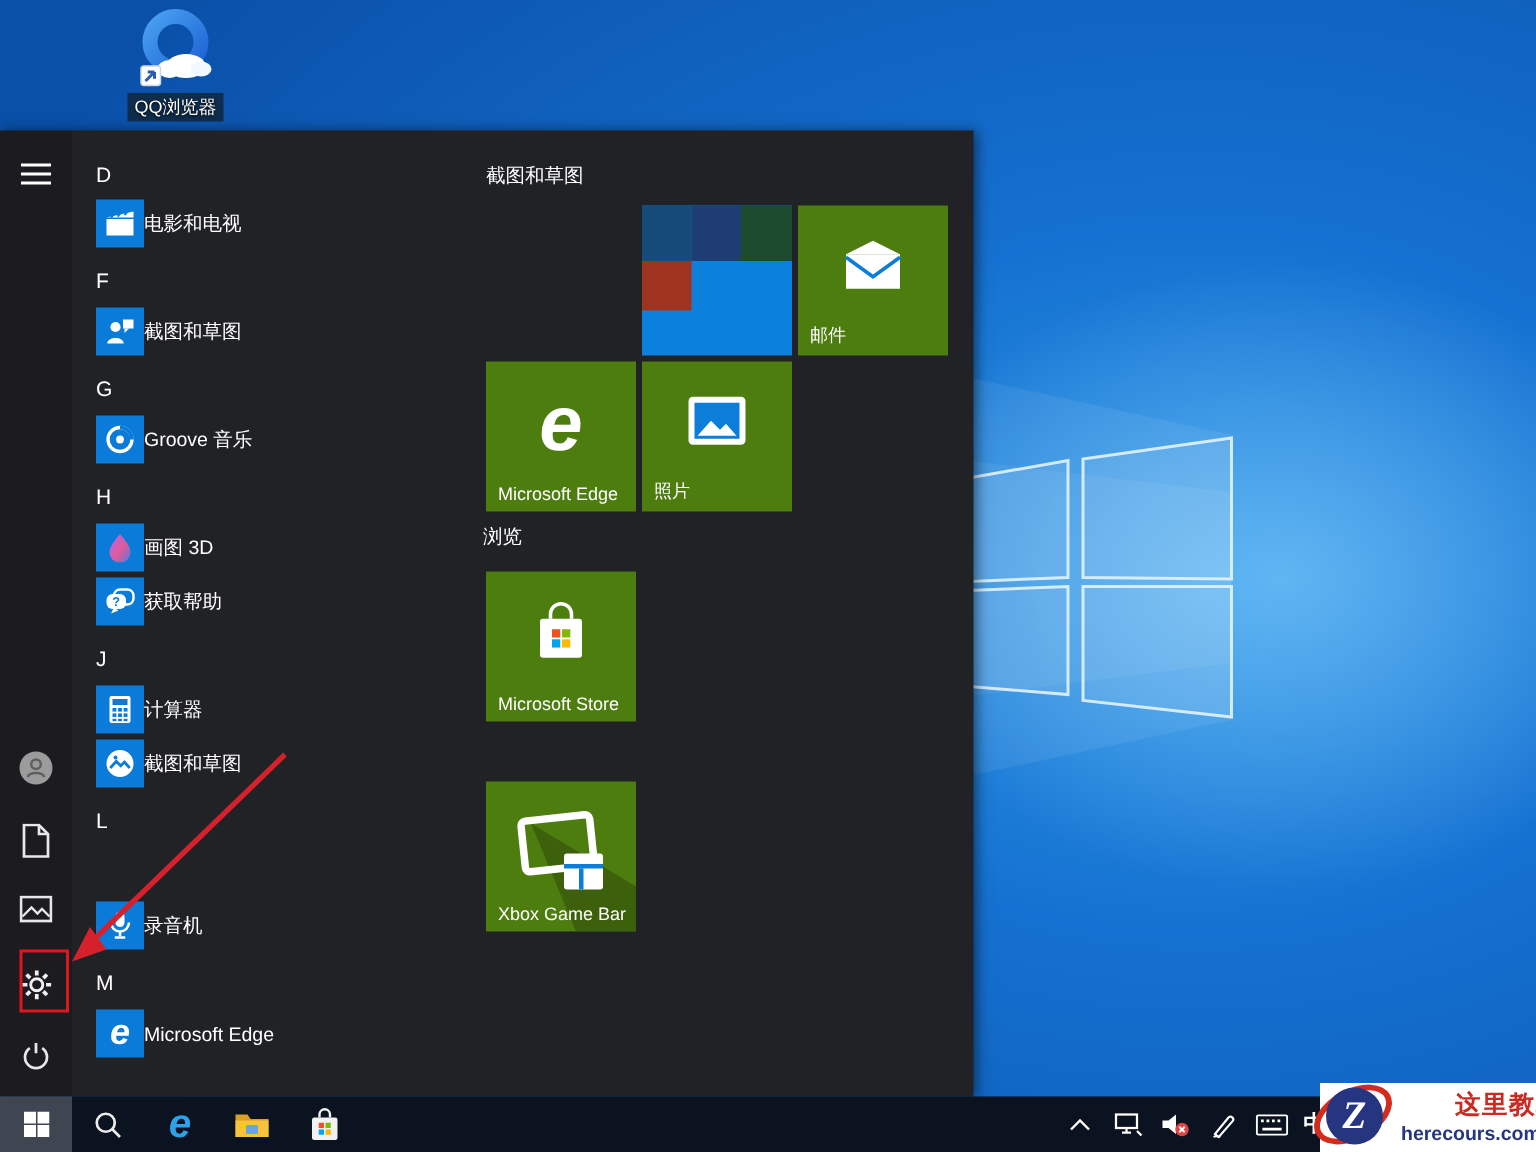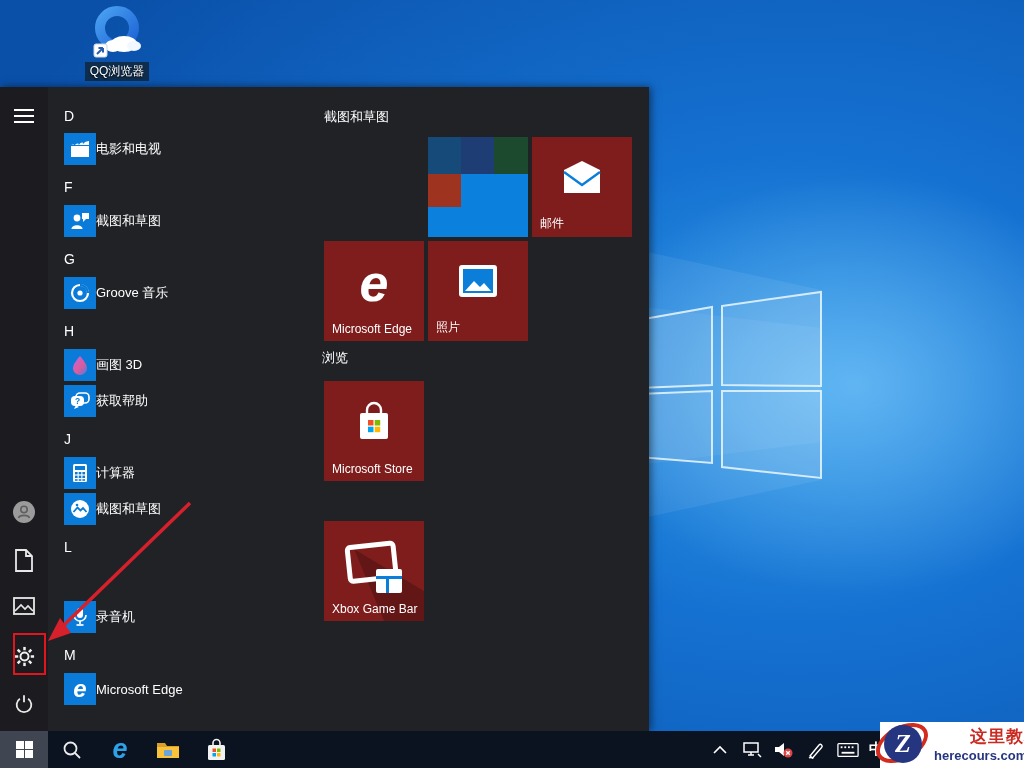--- a/index.html
+++ b/index.html
@@ -13,21 +13,21 @@
   .startmenu{position:absolute;left:0;top:87px;width:649px;height:644px;background:#212226;overflow:hidden;box-shadow:2px 0 8px rgba(0,0,0,.5);}
   .rail{position:absolute;left:0;top:0;width:48px;height:100%;background:rgba(0,0,0,.15);}
   .rail-btn{position:absolute;left:0;width:48px;height:40px;display:flex;align-items:center;justify-content:center;cursor:pointer;}
   .applist{position:absolute;left:48px;top:0;width:272px;height:100%;}
   .letter{position:absolute;left:16px;width:240px;height:24px;display:flex;align-items:center;font-size:14px;color:#fff;cursor:pointer;}
   .approw{position:absolute;left:16px;width:250px;height:36px;display:flex;align-items:center;cursor:pointer;}
   .tile32{width:32px;height:32px;background:#0a7bd8;display:flex;align-items:center;justify-content:center;flex:none;}
   .approw .alabel{font-size:13px;color:#fff;white-space:nowrap;}
   .tilearea{position:absolute;left:320px;top:0;width:329px;height:100%;}
   .groupheader{position:absolute;font-size:13px;color:#fff;cursor:pointer;}
-  .tile{position:absolute;width:100px;height:100px;background:#7f1d1d;cursor:pointer;overflow:hidden;}
+  .tile{position:absolute;width:100px;height:100px;background:#4d7c0f;cursor:pointer;overflow:hidden;}
   .tile .tlabel{position:absolute;left:8px;bottom:5px;font-size:12px;color:#fff;white-space:nowrap;}
   .tile .ticon{position:absolute;left:50%;top:42%;transform:translate(-50%,-50%);}
   .edge-e{font-style:italic;font-weight:bold;color:#fff;line-height:1;}
   
   .hlbox{position:absolute;left:13px;top:633px;width:33px;height:42px;border:2px solid #e0151d;z-index:40;pointer-events:none;}
   .arrow-svg{position:absolute;left:0;top:0;z-index:40;pointer-events:none;}
   
   .taskbar{position:absolute;left:0;top:731px;width:1024px;height:37px;background:#0b1220;display:flex;align-items:center;z-index:30;}
   .tbtn{width:48px;height:37px;display:flex;align-items:center;justify-content:center;cursor:pointer;flex:none;}
   .tbtn.active{background:rgba(255,255,255,.22);}

